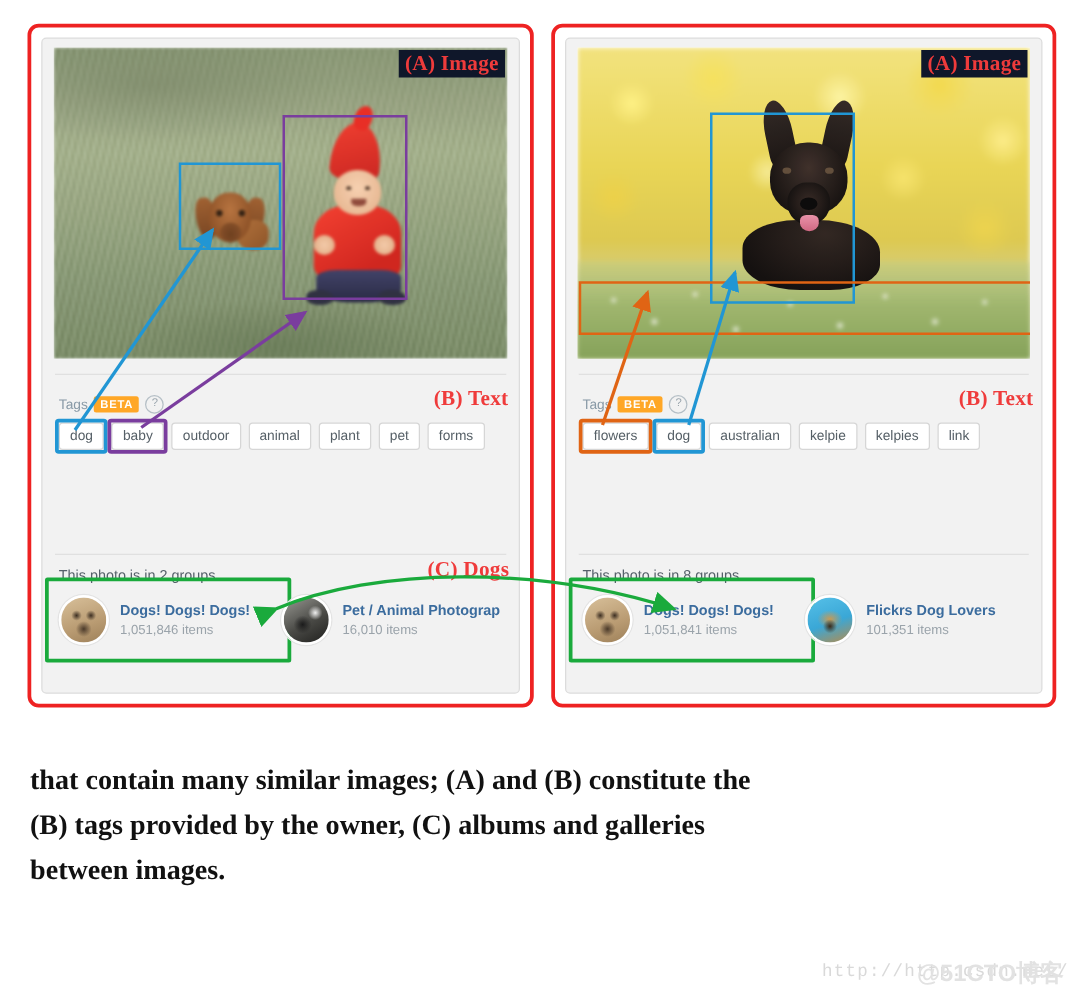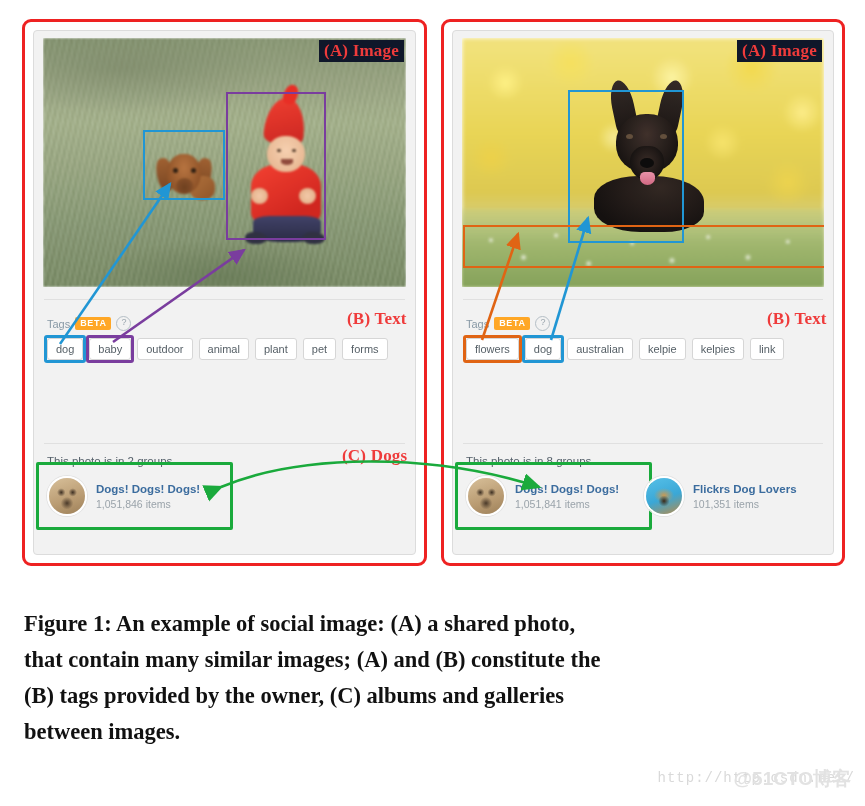--- a/index.html
+++ b/index.html
@@ -394,20 +394,29 @@
       <div class="group-item" style="width:178px;">
         <span class="g-avatar">
             <span class="av-goldendoodle"></span>
           </span>
         <span class="g-text">
           <span class="g-name">Dogs! Dogs! Dogs!</span>
           <span class="g-count">1,051,846 items</span>
         </span>
         <span class="g-ring" style="left:-11px;top:-14px;width:191px;height:62px;"></span>
       </div>
+      <div class="group-item" style="width:180px;">
+        <span class="g-avatar">
+            <span class="av-bordercollie"></span>
+          </span>
+        <span class="g-text">
+          <span class="g-name">Pet / Animal Photograp</span>
+          <span class="g-count">16,010 items</span>
+        </span>
+      </div>
     </div>
 
   </div>
 </div>
 
 <div class="panel" id="panel-right">
   <div class="panel-inner">
 
     <div class="photo-wrap">
       <div class="photo">
@@ -508,20 +517,19 @@
   <path d="M113,342 L244,250" fill="none" stroke="#7a3d9e" stroke-width="2.6" marker-end="url(#ah-purple)"></path>
 
   <path d="M482,340 L518,234" fill="none" stroke="#e06414" stroke-width="2.6" marker-end="url(#ah-orange)"></path>
 
   <path d="M551,340 L588,218" fill="none" stroke="#2196d4" stroke-width="2.6" marker-end="url(#ah-blue)"></path>
 
   <path d="M221,487 C300,454 430,452 539,487" fill="none" stroke="#1aaa3c" stroke-width="2.6" marker-start="url(#ah-green-s)" marker-end="url(#ah-green-s)"></path>
 </svg>
 
 <div id="caption">
-  <div>Figure 1:  An example of social image: (A) a shared photo,</div>
   <div>that contain many similar images; (A) and (B) constitute the</div>
   <div>(B) tags provided by the owner, (C) albums and galleries</div>
   <div class="lastline">between images.</div>
 </div>
 
 <div id="watermark">http://http.csdn.net/</div>
 <div id="wm-logo">@51CTO博客</div>
 
 </body></html>

